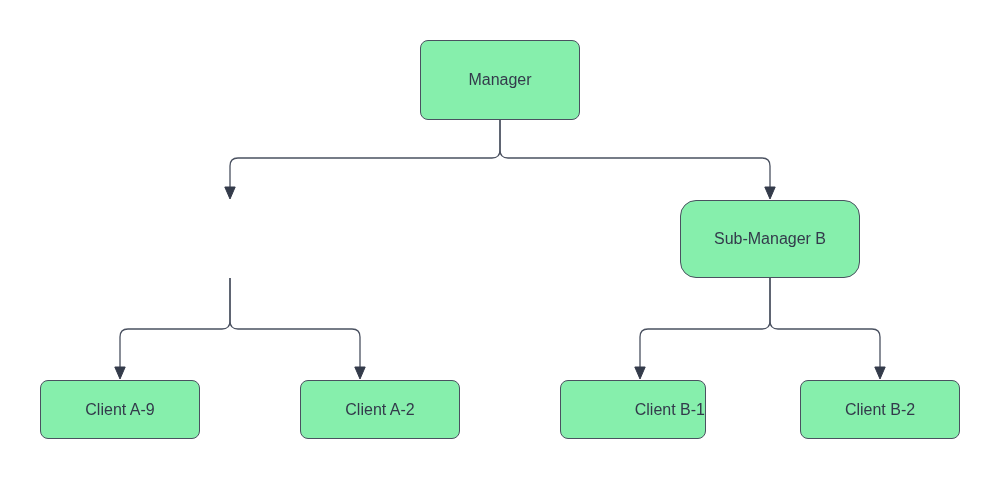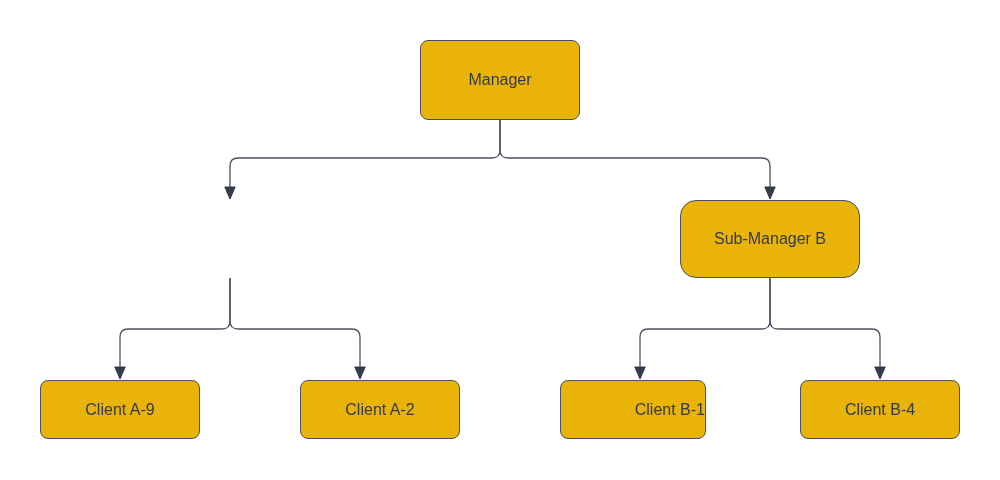--- a/index.html
+++ b/index.html
@@ -33,21 +33,21 @@
   }
   .edges-layer polygon {
     fill: #343b4a;
     stroke: #343b4a;
     stroke-width: 1;
     stroke-linejoin: round;
   }
   .node {
     position: absolute;
     box-sizing: border-box;
-    background: #eab308;
+    background: #86efac;
     border: 1px solid #4a5160;
     border-radius: 8px;
     display: flex;
     align-items: center;
     justify-content: center;
     color: #333a4b;
     font-size: 16px;
     line-height: 1.2;
     text-align: center;
   }
@@ -100,16 +100,16 @@
 
   <div class="node node-client-a2">
     <span>Client A-2</span>
   </div>
 
   <div class="node node-client-b1">
     <span>Client B-1</span>
   </div>
 
   <div class="node node-client-b2">
-    <span>Client B-4</span>
+    <span>Client B-2</span>
   </div>
 
 </div>
 
 </body></html>

